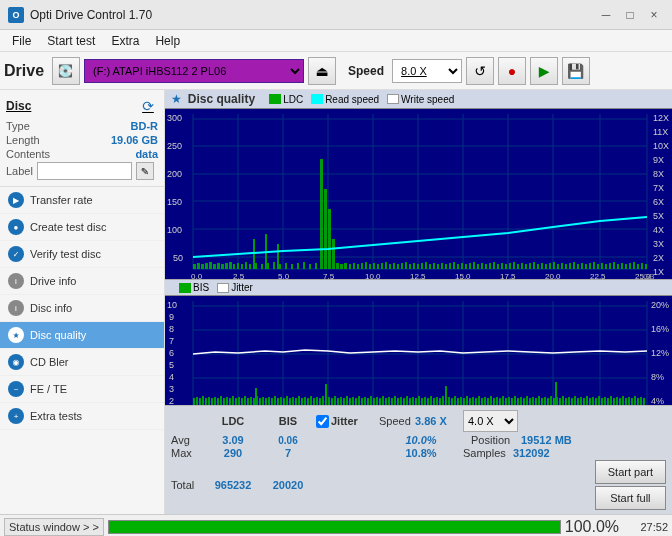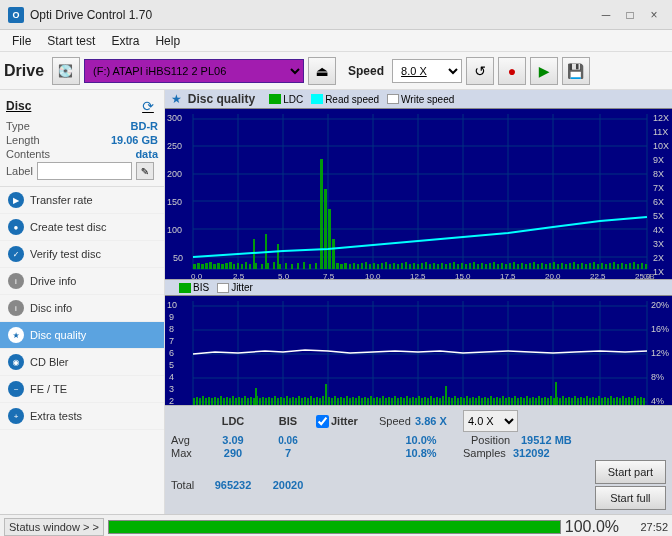--- a/index.html
+++ b/index.html
@@ -623,21 +623,21 @@
         <select style="height:22px; width:55px; font-size:11px; border:1px solid #aaa;">
           <option>4.0 X</option>
         </select>
       </div>
 
       <div style="display:flex; align-items:center; margin-bottom:1px;">
         <div style="width:32px; font-size:11px; color:#333;">Avg</div>
         <div style="width:60px; text-align:center; font-size:11px; color:#1a6fb5; font-weight:bold;">3.09</div>
         <div style="width:50px; text-align:center; font-size:10px; color:#1a6fb5; font-weight:bold;">0.06</div>
         <div style="width:66px;"></div>
-        <div style="width:84px; font-size:11px; color:#1a6fb5; font-weight:bold; text-align:center;">10.0%</div>
+        <div style="width:84px; font-size:11px; color:#1a6fb5; font-weight:bold; text-align:center;font-style:italic;">10.0%</div>
         <div style="font-size:11px; color:#333; width:50px;margin-left:8px;">Position</div>
         <div style="font-size:11px; color:#1a6fb5; font-weight:bold;">19512 MB</div>
       </div>
       <div style="display:flex; align-items:center; margin-bottom:1px;">
         <div style="width:32px; font-size:11px; color:#333;">Max</div>
         <div style="width:60px; text-align:center; font-size:11px; color:#1a6fb5; font-weight:bold;">290</div>
         <div style="width:50px; text-align:center; font-size:11px; color:#1a6fb5; font-weight:bold;">7</div>
         <div style="width:66px;"></div>
         <div style="width:84px; font-size:11px; color:#1a6fb5; font-weight:bold; text-align:center;">10.8%</div>
         <div style="font-size:11px; color:#333; width:50px;">Samples</div>

